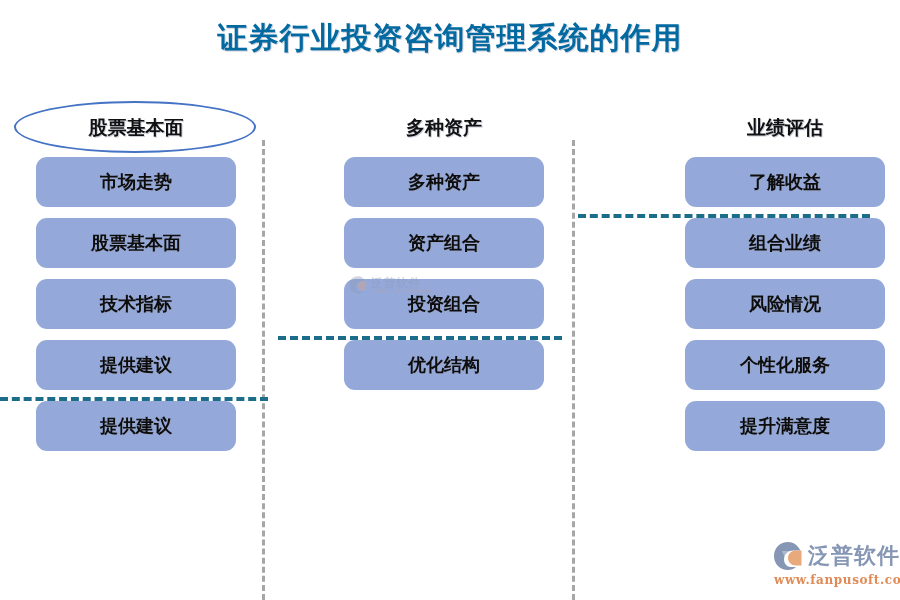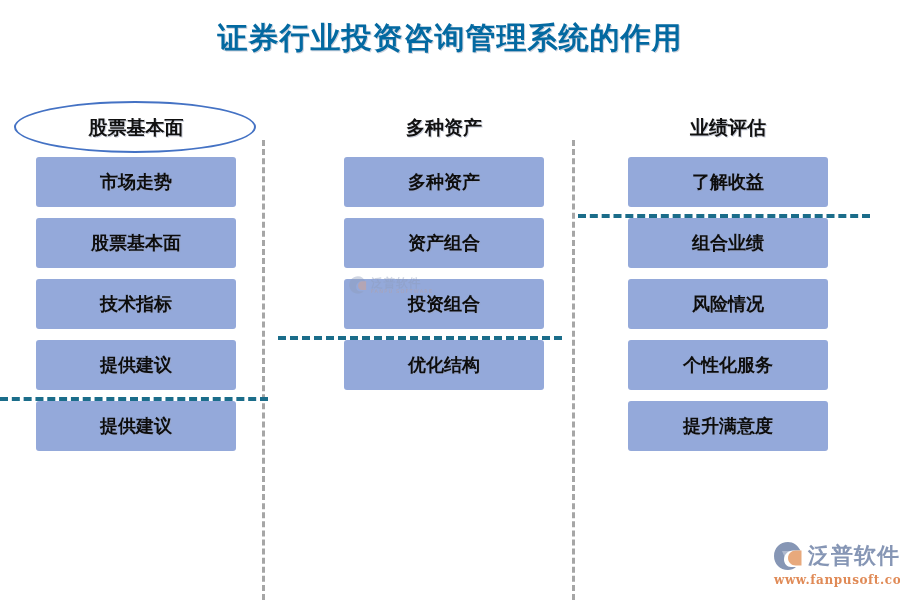--- a/index.html
+++ b/index.html
@@ -59,21 +59,21 @@
   #h-divider-2 { left: 278px; top: 336px; width: 284px; }
   #h-divider-3 { left: 578px; top: 214px; width: 292px; }
 
   
   .column {
     position: absolute;
     top: 104px;
   }
   #column-1 { left: 36px;  width: 200px; }
   #column-2 { left: 344px; width: 200px; }
-  #column-3 { left: 628px; width: 200px; }
+  #column-3 { left: 685px; width: 200px; }
 
   .column-header {
     height: 46px;
     line-height: 46px;
     text-align: center;
     font-family: "DejaVu Serif", "Liberation Serif", serif;
     font-size: 19px;
     font-weight: bold;
     color: #111111;
     position: relative;
@@ -96,21 +96,21 @@
   }
 
   .box-list {
     margin-top: 7px;
   }
   .flow-box {
     width: 200px;
     height: 50px;
     margin-bottom: 11px;
     background: #94a9da;
-    border-radius: 3px;
+    border-radius: 11px;
     display: flex;
     align-items: center;
     justify-content: center;
     font-family: "DejaVu Serif", "Liberation Serif", serif;
     font-size: 18px;
     font-weight: bold;
     color: #0d0d0d;
     text-shadow: 1px 1px 0 rgba(155,165,195,0.6);
     white-space: nowrap;
     position: relative;

